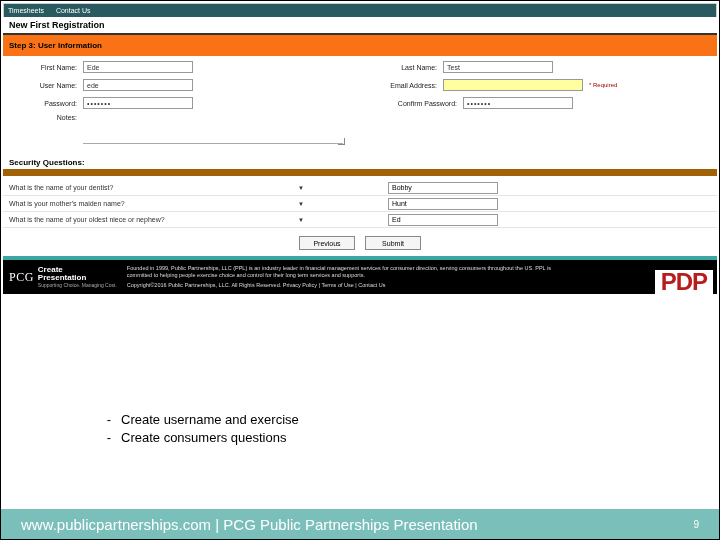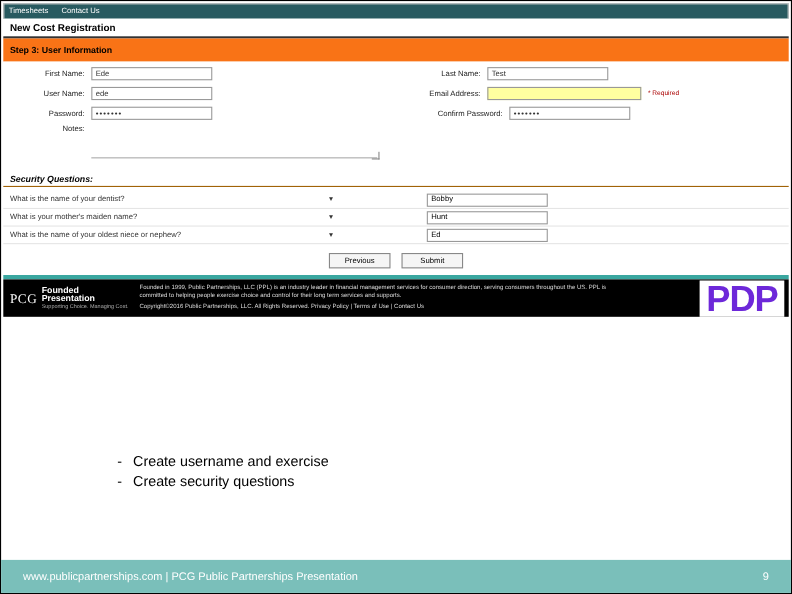--- a/index.html
+++ b/index.html
@@ -16,53 +16,53 @@
   .col-left { width: 300px; }
   .col-right { width: 330px; }
   .lbl { font-size: 7px; color: #222; width: 70px; text-align: right; padding-right: 6px; }
   .input { border: 1px solid #999; height: 12px; width: 110px; font-size: 7px; padding: 0 3px; display: flex; align-items: center; color:#333; }
   .input.email { background: #ffffa0; width: 140px; }
   .req { color: #a00; font-size: 6px; margin-left: 6px; }
   .password-dots { letter-spacing: 1px; }
   .notes-row { display:flex; align-items:flex-start; margin-top:4px;}
   .notes-box { border-bottom: 1px solid #aaa; width: 260px; height: 30px; position: relative; }
   .notes-box::after { content:""; position:absolute; right:-2px; bottom:-2px; width:6px; height:6px; border-right:1px solid #888; border-bottom:1px solid #888; }
-  .secq-head { font-size: 8px; font-weight: bold; padding: 6px 6px 2px 6px; border-bottom:1px solid #a16207; margin-bottom:4px;font-style:italic;}
+  .secq-head { font-size: 8px; font-weight: bold; padding: 6px 6px 2px 6px; border-bottom:7px solid #a16207; margin-bottom:4px;}
   .sq-row { display: flex; height: 16px; border-bottom: 1px solid #e5e5e5; align-items: center; }
   .sq-select { width: 305px; display:flex; align-items:center; justify-content:space-between; font-size:7px; padding:0 4px 0 6px; color:#333;}
   .sq-select .caret { font-size:6px; }
   .sq-ans { margin-left: 80px; width: 110px; border: 1px solid #999; height: 12px; font-size: 7px; padding: 0 3px; display:flex; align-items:center;}
   .buttons { display:flex; justify-content:center; gap:10px; margin-top:8px; padding-bottom:6px;}
   .btn { border:1px solid #888; width:56px; height:14px; font-size:7px; display:flex; align-items:center; justify-content:center; background:#f5f5f5; }
   .tealbar { background:#3aa7a0; height:4px; }
   .footerband { background:#000; color:#fff; display:flex; align-items:center; height:34px; padding:0 6px; gap:10px; position:relative; }
   .logo-pcg { display:flex; align-items:center; gap:4px; }
   .logo-pcg .mono { font-family: Liberation Serif, serif; font-size:12px; letter-spacing:0.5px; }
   .logo-pcg .pp { font-size:8px; font-weight:bold; line-height:1; }
   .logo-pcg .sub { font-size:5px; color:#aaa; }
   .footer-text { font-size:5.5px; color:#ddd; line-height:1.3; max-width:430px; }
-  .pdp { position:absolute; right:4px; bottom:0; background:#fff; color:#6d28d9; font-weight:900; font-size:33px; padding:0 6px; line-height:1; font-family: Arial, sans-serif; letter-spacing:-1px;}
+  .pdp { position:absolute; right:4px; bottom:0; background:#fff; color:#b91c1c; font-weight:900; font-size:24px; padding:0 6px; line-height:1; font-family: Arial, sans-serif; letter-spacing:-1px;}
   .bullets { position:absolute; left:100px; top:410px; font-size:13px; color:#000; line-height:1.4; }
   .bullets .row-b { display:flex; gap:10px; }
   .bullets .dash { width:10px; text-align:right; }
   .slide-footerbar { position:absolute; bottom:0; left:0; right:0; height:30px; background:#7abfba; display:flex; align-items:center; justify-content:space-between; padding:0 20px; }
-  .slide-footerbar .ft { font-size:10px; color:#fff;text-align:right; }
+  .slide-footerbar .ft { font-size:15px; color:#fff;text-align:right; }
   .slide-footerbar .pg { font-size:10px; color:#fff; }
 </style>
 </head>
 <body>
 
 <div class="slide">
   <div class="app">
     <div class="topnav">
       <span>Timesheets</span>
       <span>Contact Us</span>
     </div>
     <div class="titlebar">
-      <span>New Cost Registration</span>
+      <span>New First Registration</span>
     </div>
     <div class="step">Step 3: User Information</div>
 
     <div class="form-area">
       <div class="row">
         <div class="col col-left">
           <div class="lbl">First Name:</div>
           <div class="input">Ede</div>
         </div>
         <div class="col col-right" style="margin-left:60px;">
@@ -125,41 +125,41 @@
     <div class="buttons">
       <div class="btn">Previous</div>
       <div class="btn">Submit</div>
     </div>
 
     <div class="tealbar"></div>
     <div class="footerband">
       <div class="logo-pcg">
         <span class="mono">PCG</span>
         <div>
-          <div class="pp"><span>Founded</span></div>
+          <div class="pp"><span>Create</span></div>
           <div class="pp"><span>Presentation</span></div>
           <div class="sub">Supporting Choice. Managing Cost.</div>
         </div>
       </div>
       <div class="footer-text">
         <div>Founded in 1999, Public Partnerships, LLC (PPL) is an industry leader in financial management services for consumer direction, serving consumers throughout the US. PPL is committed to helping people exercise choice and control for their long term services and supports.</div>
         <div style="margin-top:2px;">Copyright©2016 Public Partnerships, LLC. All Rights Reserved. Privacy Policy | Terms of Use | Contact Us</div>
       </div>
       <div class="pdp">PDP</div>
     </div>
   </div>
 
   <div class="bullets">
     <div class="row-b">
         <span class="dash">-</span>
         <span>Create username and exercise</span>
       </div>
     <div class="row-b">
         <span class="dash">-</span>
-        <span>Create security questions</span>
+        <span>Create consumers questions</span>
       </div>
   </div>
 
   <div class="slide-footerbar">
     <div class="ft">www.publicpartnerships.com | PCG Public Partnerships Presentation</div>
     <div class="pg">9</div>
   </div>
 </div>
 
 </body></html>

